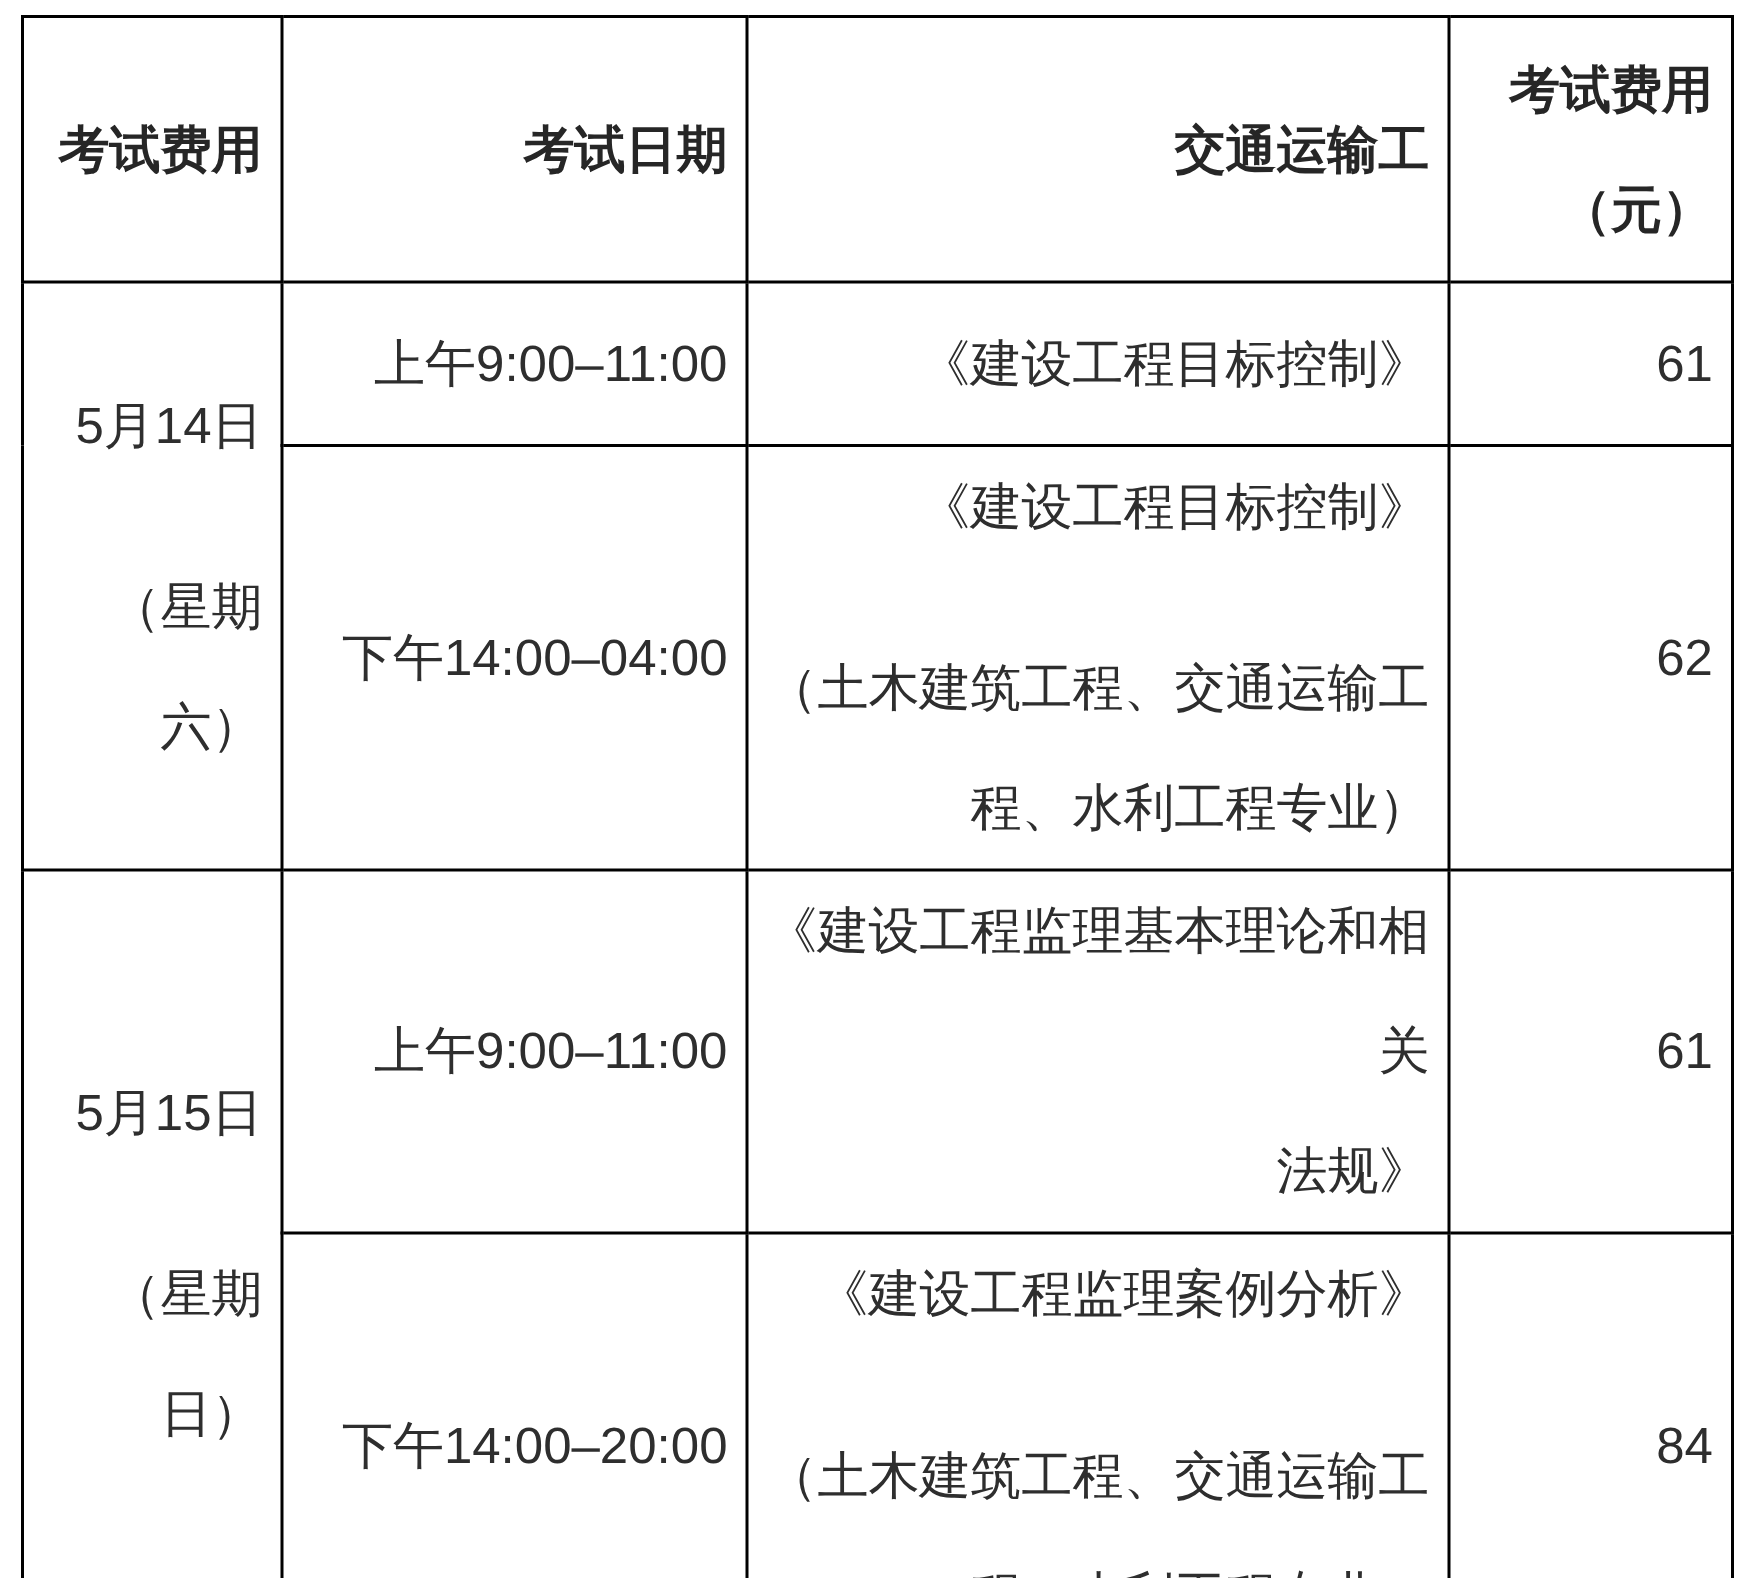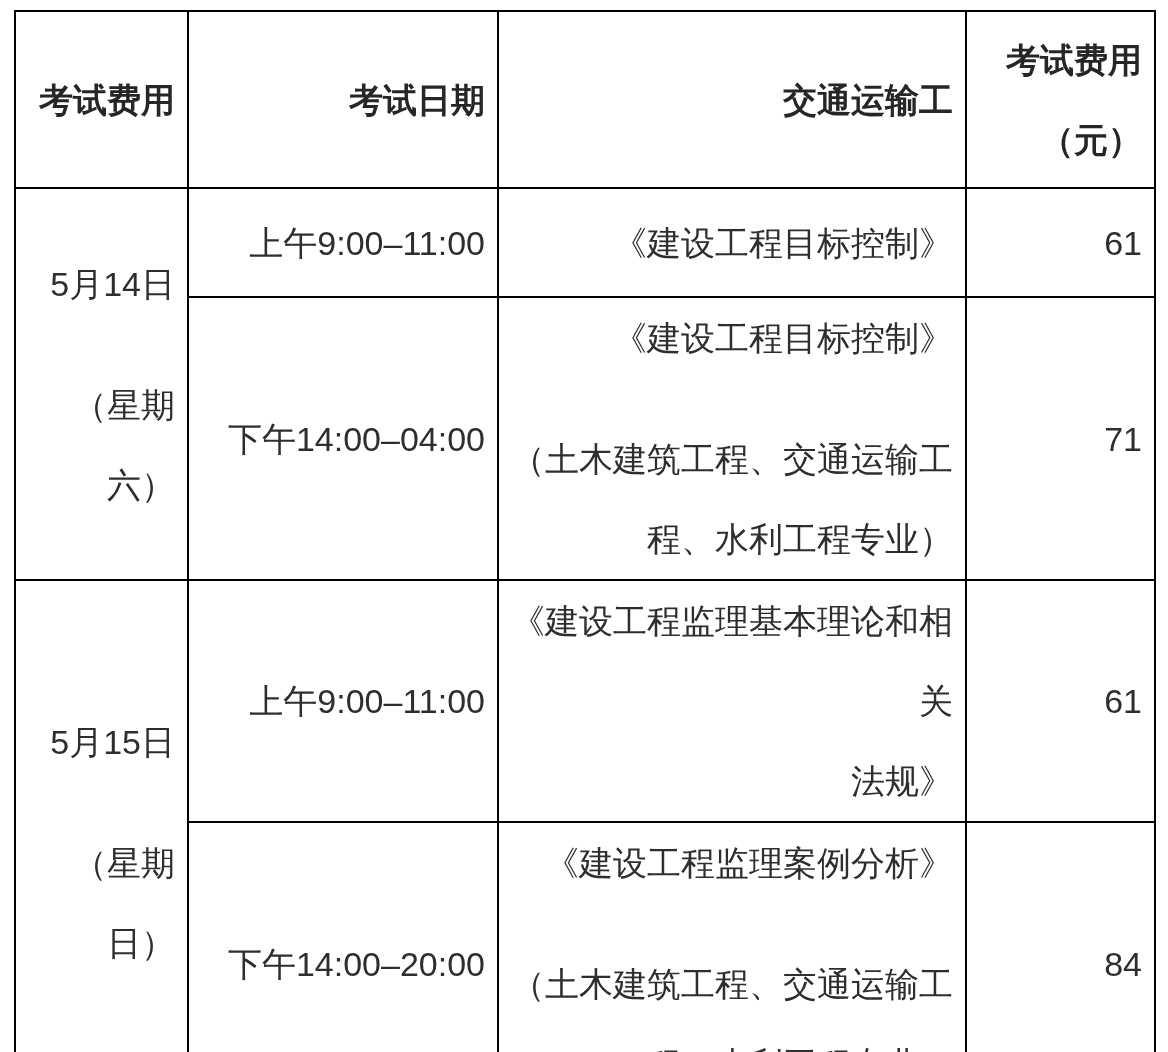--- a/index.html
+++ b/index.html
@@ -73,21 +73,21 @@
     <td>61</td>
   </tr>
 
   <tr class="row-d1-pm">
     <td>下午14:00–04:00</td>
     <td>
       <div class="pre">《建设工程目标控制》</div>
       <div class="pre subject-note">（土木建筑工程、交通运输工
 程、水利工程专业）</div>
     </td>
-    <td>71</td>
+    <td>62</td>
   </tr>
 
   <tr class="row-d2-am">
     <td rowspan="2">
       <div>5月15日</div>
       <div class="weekday-line">（星期日）</div>
     </td>
     <td>上午9:00–11:00</td>
     <td class="pre">《建设工程监理基本理论和相关
 法规》</td>

